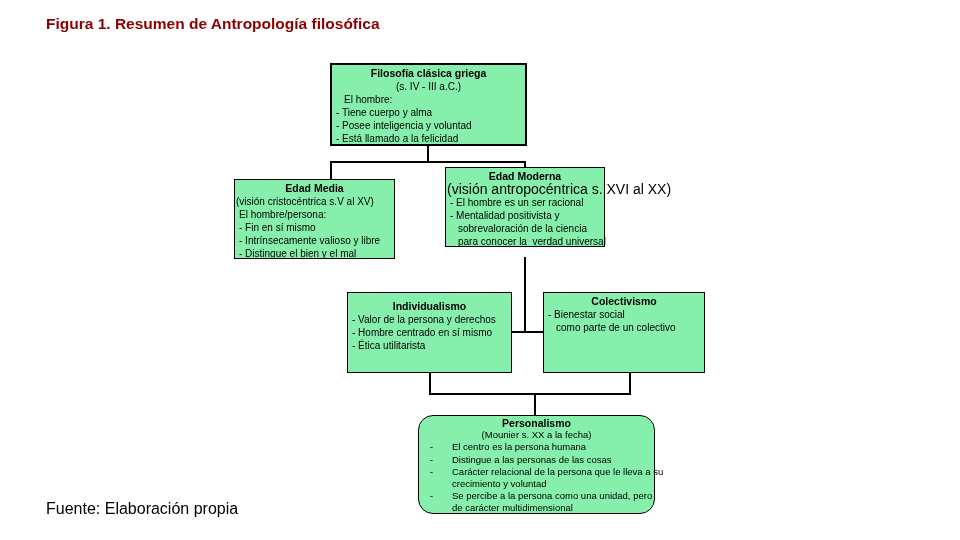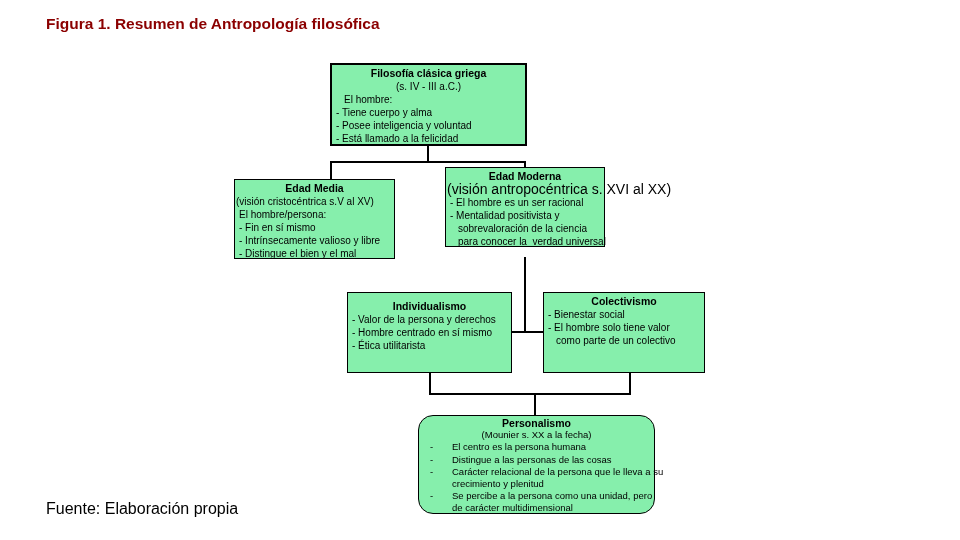--- a/index.html
+++ b/index.html
@@ -113,30 +113,29 @@
   <div class="box box-individualismo">
     <div class="line center heading">Individualismo</div>
     <div class="line">- Valor de la persona y derechos</div>
     <div class="line">- Hombre centrado en sí mismo</div>
     <div class="line">- Ética utilitarista</div>
   </div>
 
   <div class="box box-colectivismo">
     <div class="line center heading">Colectivismo</div>
     <div class="line">- Bienestar social</div>
-    <div class="line">- El hombre solo tiene valor</div>
     <div class="line cont">como parte de un colectivo</div>
   </div>
 
   <div class="box box-personalismo">
     <div class="line center heading">Personalismo</div>
     <div class="line center">(Mounier s. XX a la fecha)</div>
     <div class="line p-line"><span class="dash">-</span><span>El centro es la persona humana</span></div>
     <div class="line p-line"><span class="dash">-</span><span>Distingue a las personas de las cosas</span></div>
     <div class="line p-line"><span class="dash">-</span><span>Carácter relacional de la persona que le lleva a su</span></div>
-    <div class="line p-line"><span>crecimiento y plenitud</span></div>
+    <div class="line p-line"><span>crecimiento y voluntad</span></div>
     <div class="line p-line"><span class="dash">-</span><span>Se percibe a la persona como una unidad, pero</span></div>
     <div class="line p-line"><span>de carácter multidimensional</span></div>
   </div>
 
   <div class="footnote">Fuente: Elaboración propia</div>
 
 </div>
 
 </body></html>

